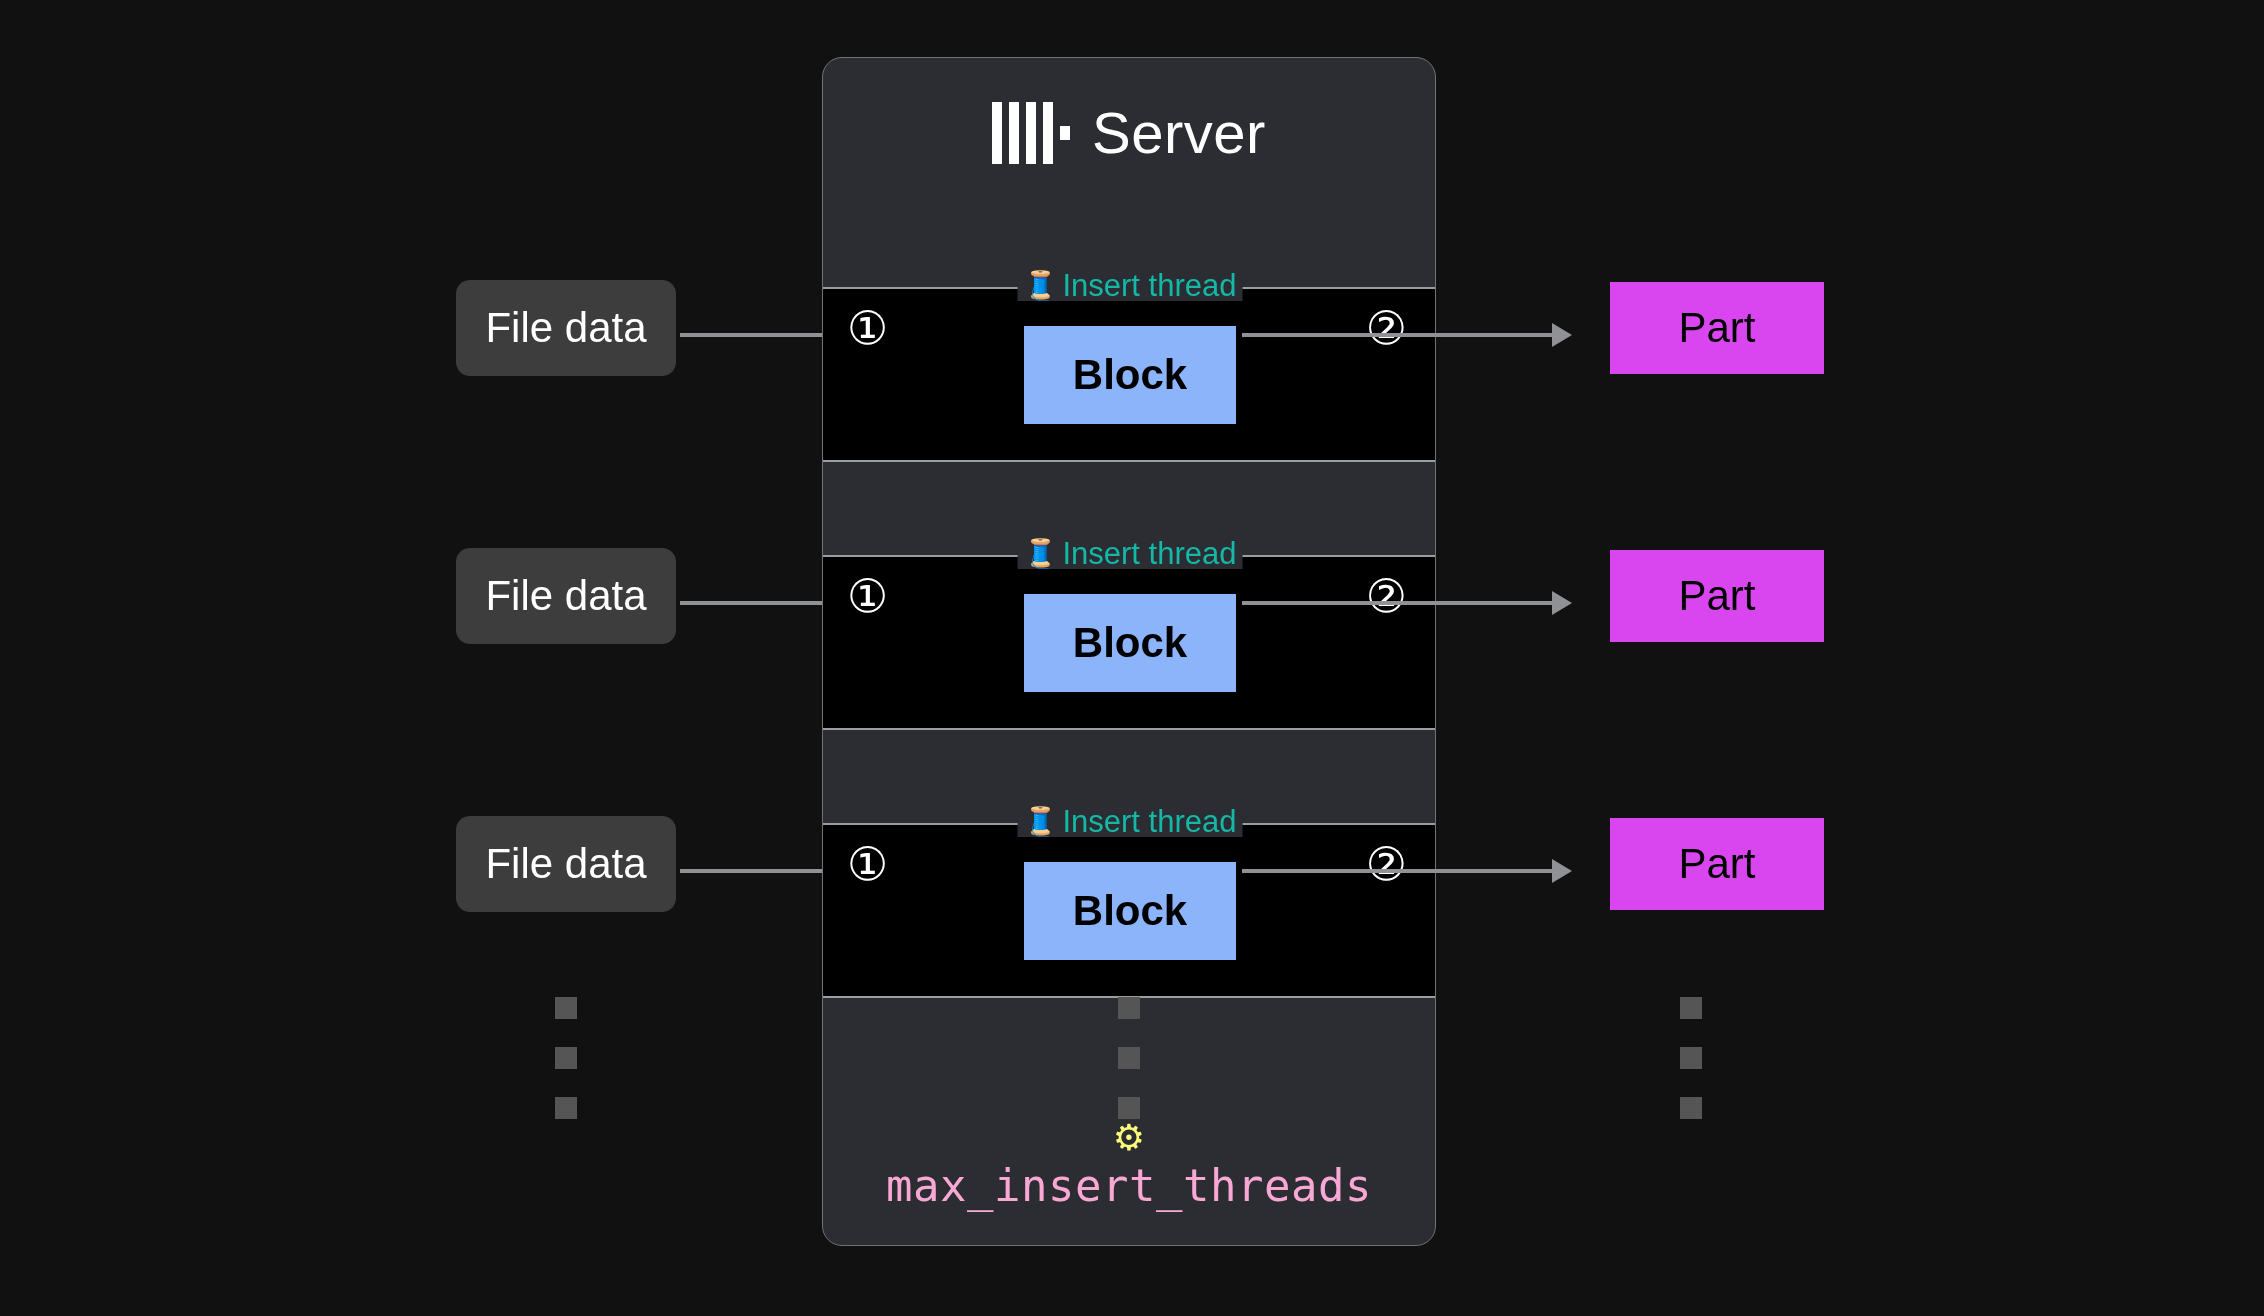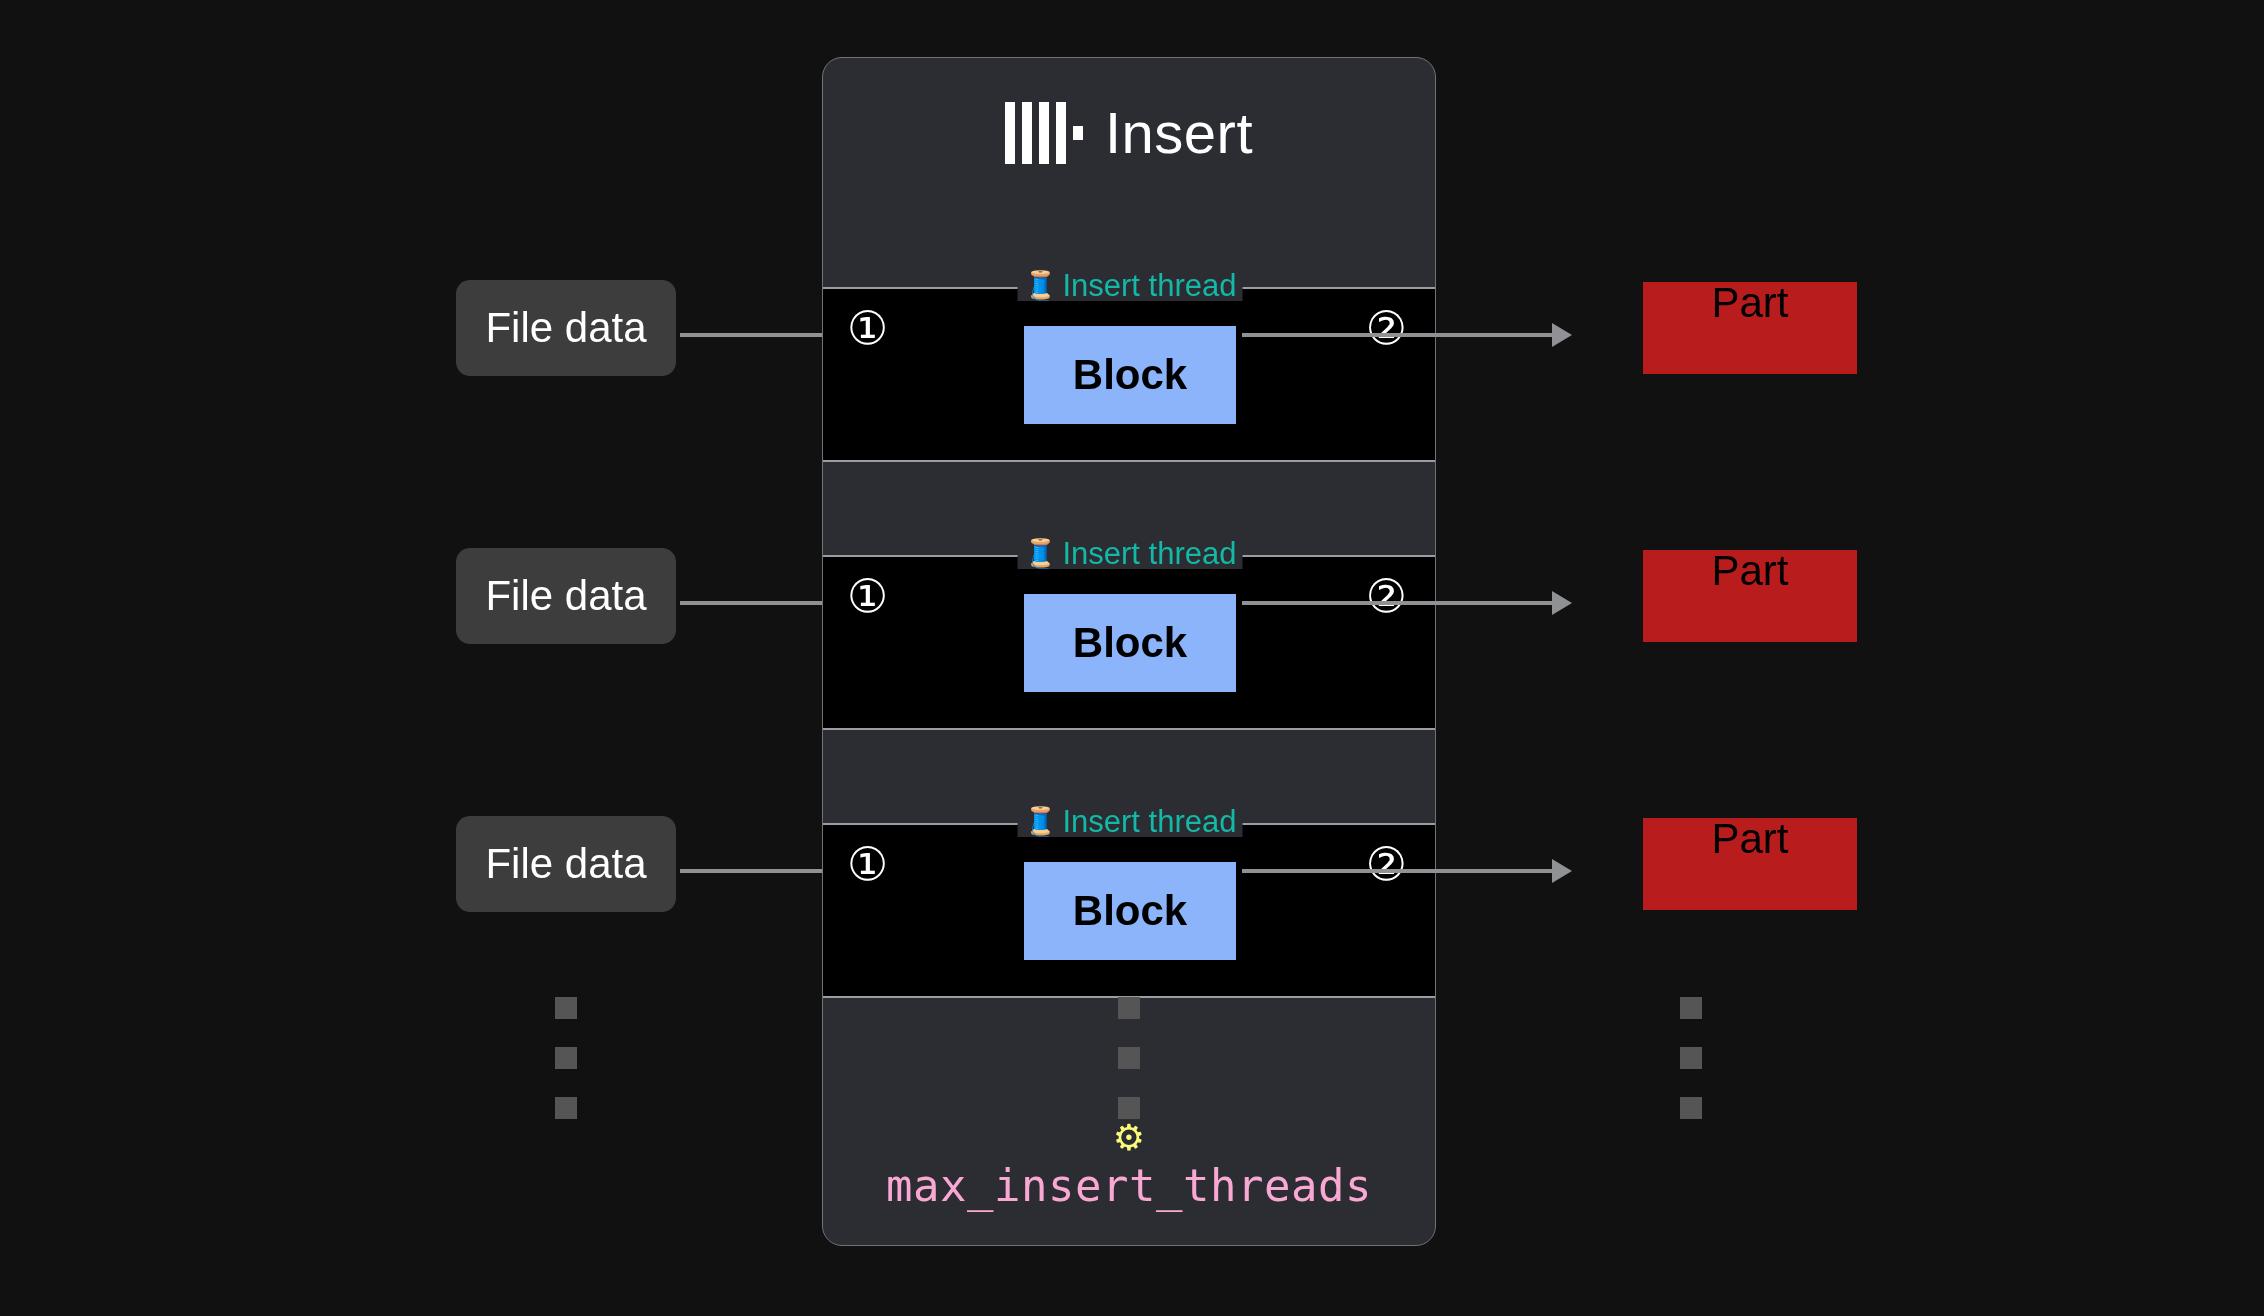--- a/index.html
+++ b/index.html
@@ -154,25 +154,25 @@
     line-height: 1;
   }
   .file-box.row-1 { top: 280px; }
   .file-box.row-2 { top: 548px; }
   .file-box.row-3 { top: 816px; }
 
   .part-box {
     position: absolute;
     width: 214px;
     height: 92px;
-    background: #b91c1c;
-    display: flex;
-    align-items: flex-start;
+    background: #d946ef;
+    display: flex;
+    align-items: center;
     justify-content: center;
-    left: 1643px;
+    left: 1610px;
   }
   .part-box .part-label {
     color: #000000;
     font-size: 42px;
     line-height: 1;
   }
   .part-box.row-1 { top: 282px; }
   .part-box.row-2 { top: 550px; }
   .part-box.row-3 { top: 818px; }
 
@@ -278,21 +278,21 @@
   <div id="server-card">
 
     <div id="server-header">
       <span class="ch-logo">
         <span class="bar"></span>
         <span class="bar"></span>
         <span class="bar"></span>
         <span class="bar"></span>
         <span class="dot"></span>
       </span>
-      <span id="server-title">Insert</span>
+      <span id="server-title">Server</span>
     </div>
 
     <div class="thread-band band-1">
       <div class="band-legend">
         <span class="legend-emoji">🧵</span>
         <span class="legend-text">Insert thread</span>
       </div>
       <span class="circle-num num-left">①</span>
       <span class="circle-num num-right">②</span>
       <div class="block-box">

